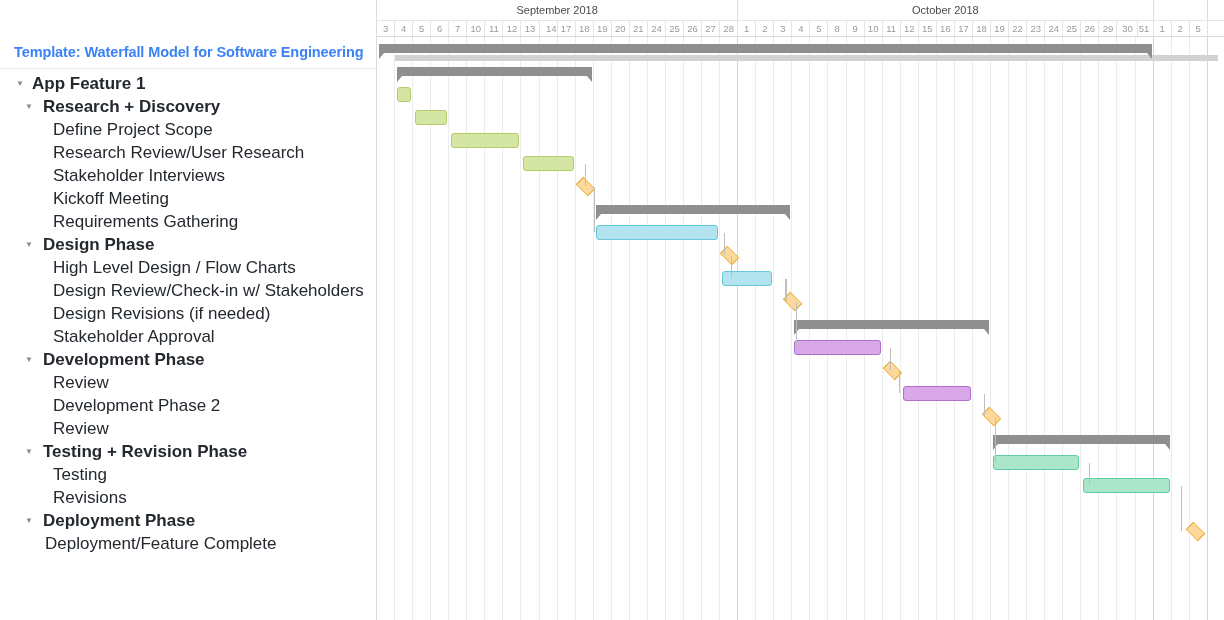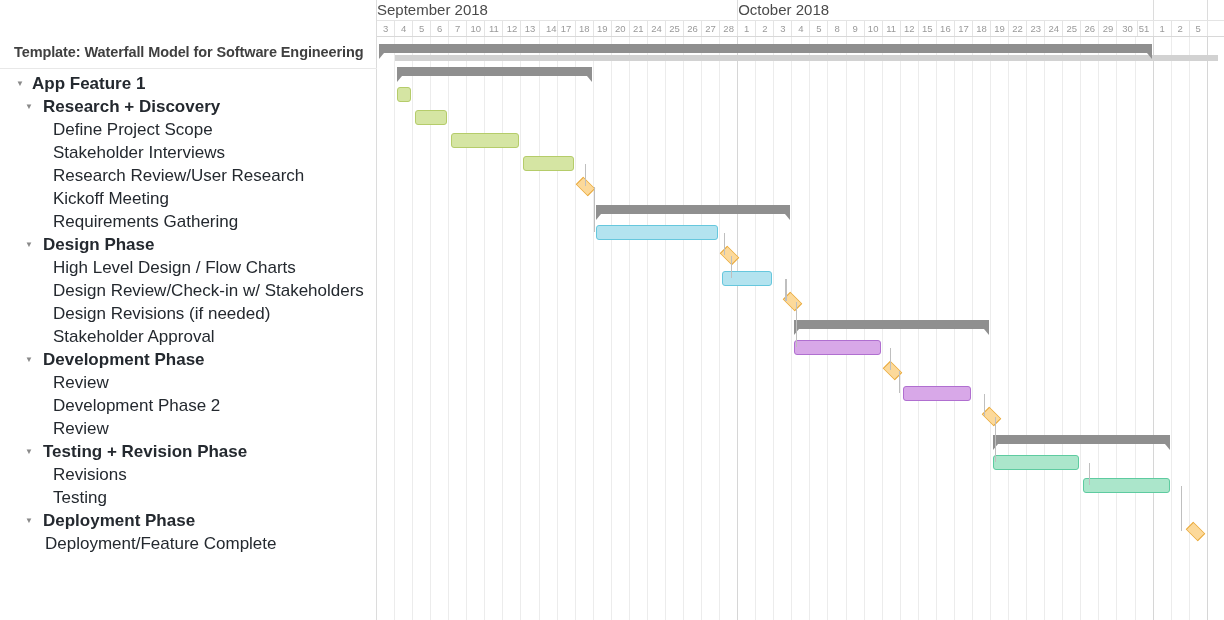--- a/index.html
+++ b/index.html
@@ -15,21 +15,21 @@
   #sidebar {
     position: absolute; left: 0; top: 0;
     width: 377px; height: 620px;
     background: #ffffff;
     border-right: 1px solid #dcdcdc;
     z-index: 3;
   }
   #sheet-title {
     position: absolute; left: 14px; top: 44px;
     width: 350px; height: 24px;
-    font-size: 14.5px; font-weight: bold; color: #404040;
+    font-size: 14.5px; font-weight: bold; color: #3b82f6;
     letter-spacing: -0.1px; white-space: nowrap;
   }
   #title-divider {
     position: absolute; left: 0; top: 68px;
     width: 377px; height: 1px; background: #e8e8e8;
   }
   #row-list { position: absolute; left: 0; top: 72px; width: 377px; }
   .row {
     position: relative; height: 23px; line-height: 23px;
     white-space: nowrap;
@@ -49,21 +49,21 @@
 
   
   #tl-header {
     position: absolute; left: 377px; top: 0;
     width: 847px; height: 36px;
     background: #ffffff; overflow: hidden;
   }
   .month-band {
     position: absolute; top: 0; height: 20px;
     border-right: 1px solid #dcdcdc;
-    font-size: 15px; color: #4a4a4a; text-align: left; line-height: 20px;
+    font-size: 11px; color: #4a4a4a; text-align: center; line-height: 20px;
   }
   #month-divider {
     position: absolute; left: 0; top: 20px; width: 847px; height: 1px;
     background: #e4e4e4;
   }
   .day-cell {
     position: absolute; top: 20px; height: 16px;
     border-right: 1px solid #e4e4e4;
     font-size: 9.5px; color: #9a9a9a; text-align: center; line-height: 17px;
   }
@@ -119,26 +119,26 @@
           <div class="rlabel">App Feature 1</div>
         </div>
         <div class="row lvl1">
           <div class="twisty">▼</div>
           <div class="rlabel">Research + Discovery</div>
         </div>
         <div class="row lvl2">
           <div class="rlabel">Define Project Scope</div>
         </div>
         <div class="row lvl2">
+          <div class="rlabel">Research Review/User Research</div>
+        </div>
+        <div class="row lvl2">
           <div class="rlabel">Stakeholder Interviews</div>
         </div>
         <div class="row lvl2">
-          <div class="rlabel">Research Review/User Research</div>
-        </div>
-        <div class="row lvl2">
           <div class="rlabel">Kickoff Meeting</div>
         </div>
         <div class="row lvl2">
           <div class="rlabel">Requirements Gathering</div>
         </div>
         <div class="row lvl1">
           <div class="twisty">▼</div>
           <div class="rlabel">Design Phase</div>
         </div>
         <div class="row lvl2">
@@ -164,24 +164,24 @@
           <div class="rlabel">Development Phase 2</div>
         </div>
         <div class="row lvl2">
           <div class="rlabel">Review</div>
         </div>
         <div class="row lvl1">
           <div class="twisty">▼</div>
           <div class="rlabel">Testing + Revision Phase</div>
         </div>
         <div class="row lvl2">
+          <div class="rlabel">Testing</div>
+        </div>
+        <div class="row lvl2">
           <div class="rlabel">Revisions</div>
-        </div>
-        <div class="row lvl2">
-          <div class="rlabel">Testing</div>
         </div>
         <div class="row lvl1">
           <div class="twisty">▼</div>
           <div class="rlabel">Deployment Phase</div>
         </div>
         <div class="row lvl2b">
           <div class="rlabel">Deployment/Feature Complete</div>
         </div>
       </div>
   </div>

